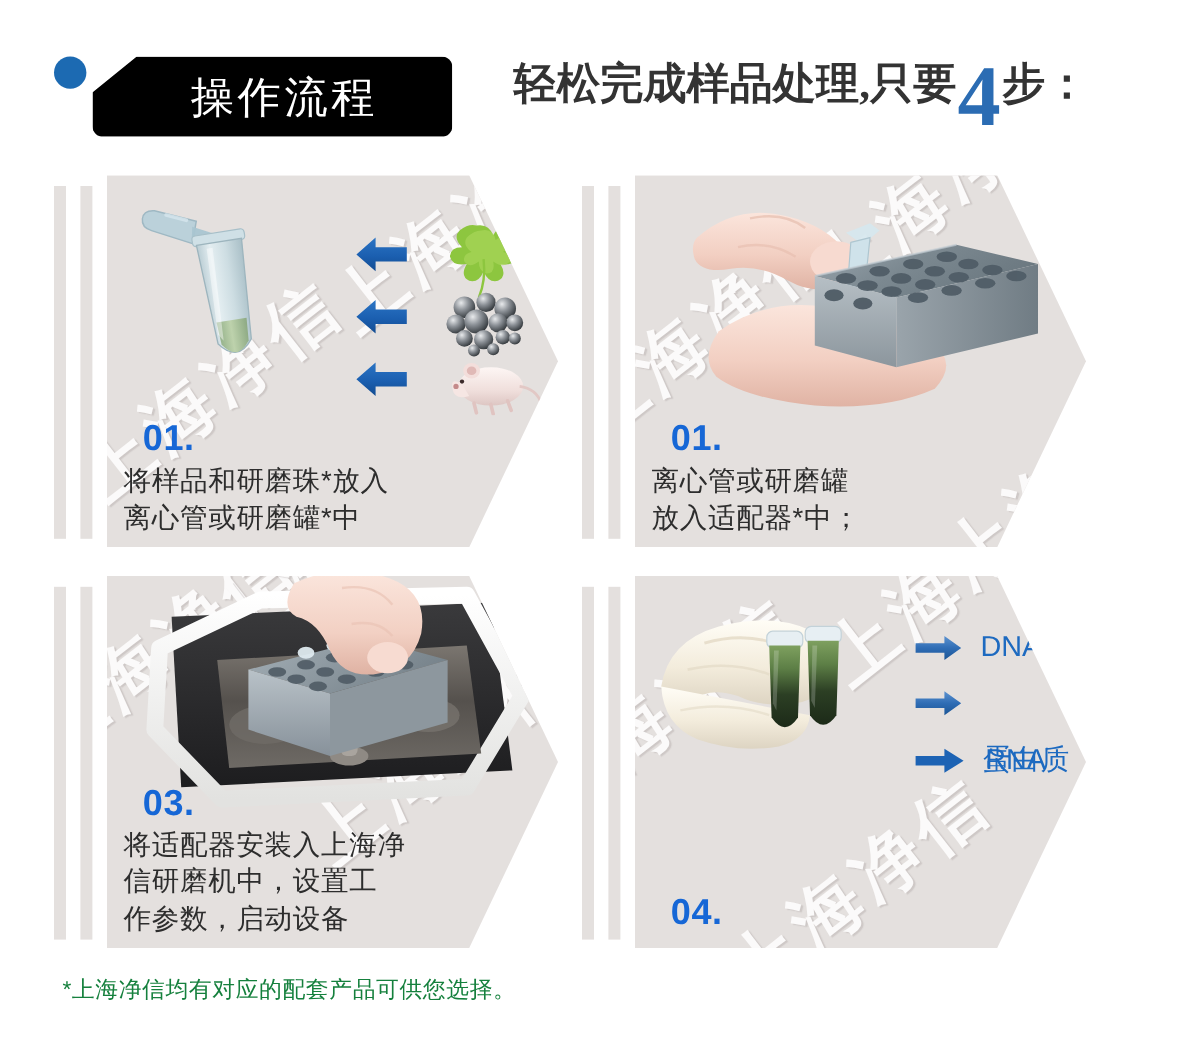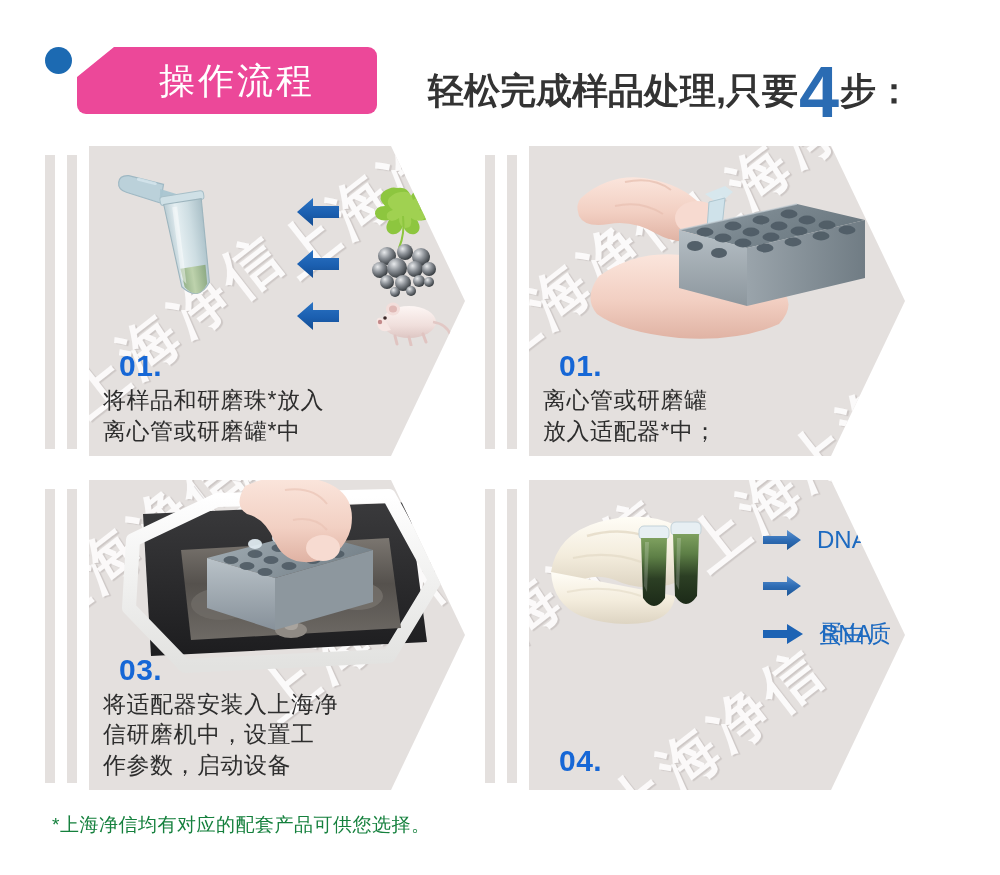--- a/index.html
+++ b/index.html
@@ -32,21 +32,21 @@
     left: 45px; top: 47px;
     width: 27px; height: 27px;
     border-radius: 50%;
     background: #1c6ab2;
   }
 
   #banner {
     position: absolute;
     left: 77px; top: 47px;
     width: 300px; height: 67px;
-    background: #ec4899;
+    background: #000000;
     border-radius: 0 9px 9px 9px;
     -webkit-clip-path: polygon(0 0, 100% 0, 100% 100%, 0 100%, 0 30px, 37px 0);
     clip-path: polygon(0 0, 100% 0, 100% 100%, 0 100%, 0 30px, 37px 0);
     display: flex;
     align-items: center;
     justify-content: center;
   }
 
   #banner-label {
     color: #ffffff;
@@ -56,22 +56,23 @@
     line-height: 1;
     padding-left: 20px;
   }
 
   #headline {
     position: absolute;
     left: 428px;
     top: 46px;
     height: 70px;
     display: flex;
-    align-items: flex-end;
+    align-items: flex-start;
     white-space: nowrap;
+    font-family: Liberation Serif, serif;
   }
   #headline .hl-a, #headline .hl-c, #headline .hl-d {
     font-size: 36px;
     font-weight: bold;
     color: #333333;
     letter-spacing: 0px;
   }
   #headline .hl-big {
     font-size: 72px;
     font-weight: bold;

